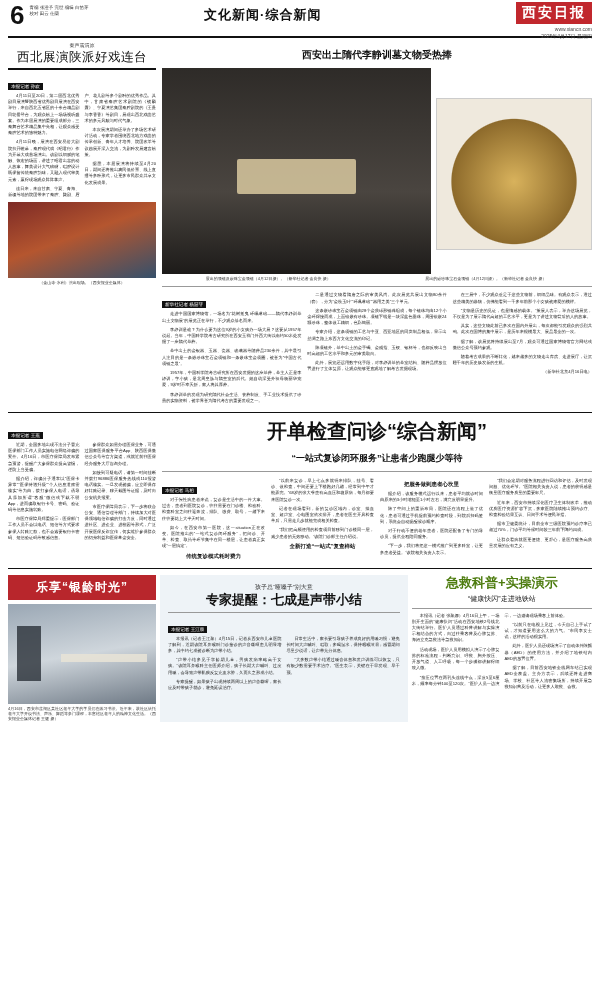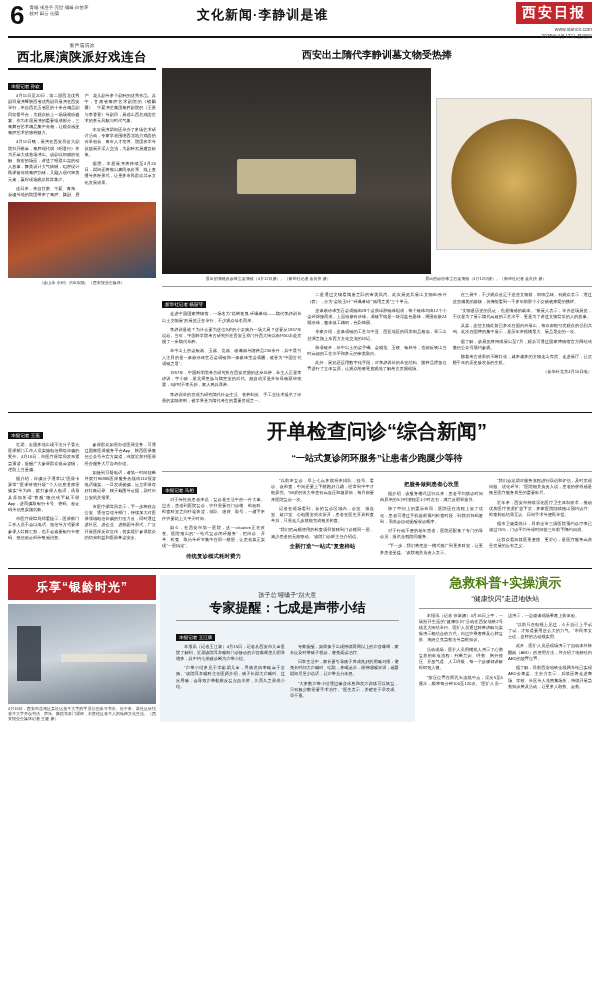--- a/index.html
+++ b/index.html
@@ -32,21 +32,21 @@
   .tag{display:inline-block;background:#111;color:#fff;font-size:4.6px;padding:1px 3px;margin-bottom:3px;}
   .caption{font-size:4px;line-height:5.4px;color:#333;text-align:center;margin-top:2px;}
   .photo{background:#6a6258;position:relative;overflow:hidden;}
   .photo.b{background:#3f3a35;}
 
   
   .topzone{display:flex;gap:6px;margin-top:4px;}
   .left-col{width:148px;}
   .head-box{border-bottom:2px solid #111;padding-bottom:3px;}
   .kicker{font-size:5px;color:#444;text-align:center;}
-  .lead-title{font-size:12.5px;font-weight:bold;text-align:center;line-height:15px;margin-top:2px;letter-spacing:.5px;}
+  .lead-title{font-size:12.5px;font-weight:normal;text-align:center;line-height:15px;margin-top:2px;letter-spacing:.5px;}
   .right-main{flex:1;}
   .main-title{font-size:23px;font-weight:bold;text-align:center;line-height:28px;letter-spacing:1px;}
   .sub-title{font-size:10px;font-weight:bold;text-align:center;margin-top:6px;color:#111;}
 
   .mainphotos{display:flex;gap:5px;margin-top:6px;}
   .mp1{flex:1.75;height:206px;}
   .mp2{flex:1;height:150px;align-self:flex-start;margin-top:30px;border:1px solid #ccc;}
   .mcap{display:flex;gap:5px;}
   .mcap>div{flex:1;}
 
@@ -60,42 +60,42 @@
   .mid-right{flex:1;}
   .mid-title{font-size:20px;font-weight:bold;text-align:center;line-height:24px;}
   .mid-sub{font-size:9px;font-weight:bold;text-align:center;margin-top:9px;}
   .mid-cols{display:flex;gap:6px;margin-top:6px;}
   .mid-cols>div{flex:1;}
   .shead{font-size:5.5px;font-weight:bold;text-align:center;margin:3px 0;}
 
   
   .bottom{display:flex;gap:4px;margin-top:6px;justify-content:space-between;}
   .bl{width:148px;}
-  .bc{flex:1.35;background:#eef3f7;padding:16px;box-sizing:border-box;}
+  .bc{flex:1.35;background:#eef3f7;padding:8px;box-sizing:border-box;}
   .br{flex:1.05;}
   .bbox-title{font-size:13px;font-weight:bold;text-align:center;line-height:16px;}
   .bbox-kicker{font-size:6px;text-align:center;color:#333;}
   .br-title{font-size:13px;font-weight:bold;text-align:center;color:#4d7c0f;line-height:16px;}
   .br-sub{font-size:7px;text-align:center;margin-top:3px;}
   .ribbon{background:#b8262c;color:#fff;font-size:12px;font-weight:bold;text-align:center;padding:4px 0;letter-spacing:1px;}
   .twocol{column-count:2;column-gap:5px;}
 </style>
 </head>
 <body>
 
 <div class="page">
 
   <div class="masthead">
     <div class="pagenum">6</div>
     <div class="mast-left-text">
       <div>青编 张澄予  完世 编辑  白笛茅</div>
       <div>校对 田云  仕蘭</div>
     </div>
     <div class="mast-center">
-      <div class="sec">文化新闻·李静训是谁</div>
+      <div class="sec">文化新闻·综合新闻</div>
     </div>
     <div class="mast-right">
       <div class="logo">西安日报</div>
       <div class="url">www.xiancn.com</div>
       <div class="date">2025年4月17日 星期四</div>
     </div>
   </div>
 
   <div class="topzone">
 

